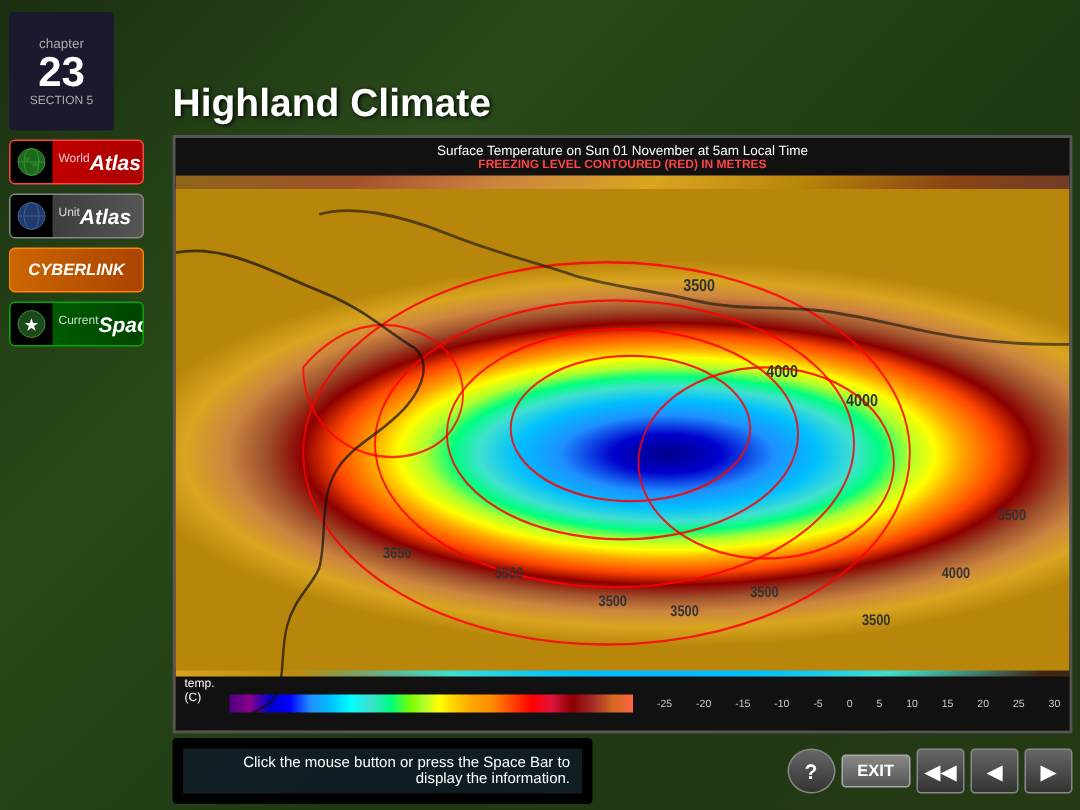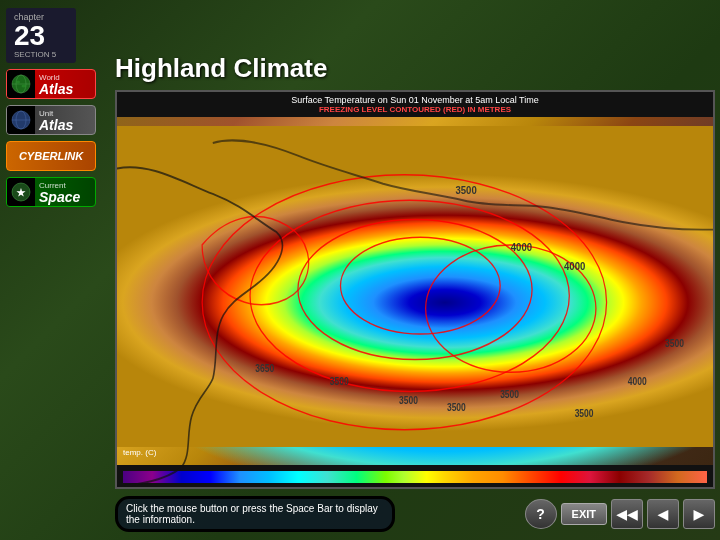--- a/index.html
+++ b/index.html
@@ -30,22 +30,23 @@
       flex-direction: column;
       align-items: flex-start;
       padding: 8px 6px;
       gap: 6px;
       background: transparent;
     }
 
     .chapter-box {
       background: #1a1a2e;
       color: #fff;
-      padding: 4px 8px;
+      padding: 16px 8px;
       border-radius: 3px;
+      text-align: center;
       width: 70px;
     }
     .chapter-box .chapter-label {
       font-size: 9px;
       color: #aaa;
       display: block;
     }
     .chapter-box .chapter-num {
       font-size: 28px;
       font-weight: bold;
@@ -100,21 +101,21 @@
       justify-content: center;
       flex-shrink: 0;
     }
     .nav-icon svg {
       width: 22px;
       height: 22px;
     }
     .nav-text-area {
       flex: 1;
       display: flex;
-      flex-direction: column;
+      flex-direction: row;
       align-items: flex-start;
       padding: 16px 4px;
     }
     .nav-small {
       font-size: 8px;
       color: #fff;
       opacity: 0.8;
     }
     .nav-large {
       font-size: 14px;
@@ -191,27 +192,26 @@
       background: 
         radial-gradient(ellipse 60% 40% at 55% 55%, #00008b 0%, #0000cd 10%, #1e90ff 20%, #00bfff 28%, #40e0d0 35%, #00ff7f 40%, #adff2f 45%, #ffff00 50%, #ffa500 55%, #ff4500 62%, #8b0000 68%, #a0522d 75%, #cd853f 82%, #daa520 90%, #b8860b 100%);
     }
 
     
     .temp-legend {
       position: absolute;
       bottom: 0;
       left: 0;
       right: 0;
-      height: 22px;
+      height: 36px;
       background: #111;
       display: flex;
-      flex-direction: column;
       align-items: center;
       justify-content: center;
-      gap: 14px;
+      gap: 4px;
     }
 
     .legend-label {
       font-size: 8px;
       color: #fff;
       align-self: flex-start;
       margin-left: 6px;
     }
 
     .legend-bar-row {
@@ -250,27 +250,27 @@
       height: 42px;
       display: flex;
       align-items: center;
       justify-content: space-between;
       padding: 4px 0;
       margin-top: 4px;
     }
 
     .click-info {
       flex: 1;
-      text-align: left;
+      text-align: right;
       font-size: 10px;
       color: #fff;
       background: rgba(0,0,50,0.5);
       padding: 4px 8px;
-      border-radius: 14px;
-      border: 3px solid #000000;
+      border-radius: 3px;
+      border: 7px solid #000000;
       max-width: 280px;
     }
 
     .nav-controls {
       display: flex;
       align-items: center;
       gap: 4px;
     }
 
     .ctrl-btn {

